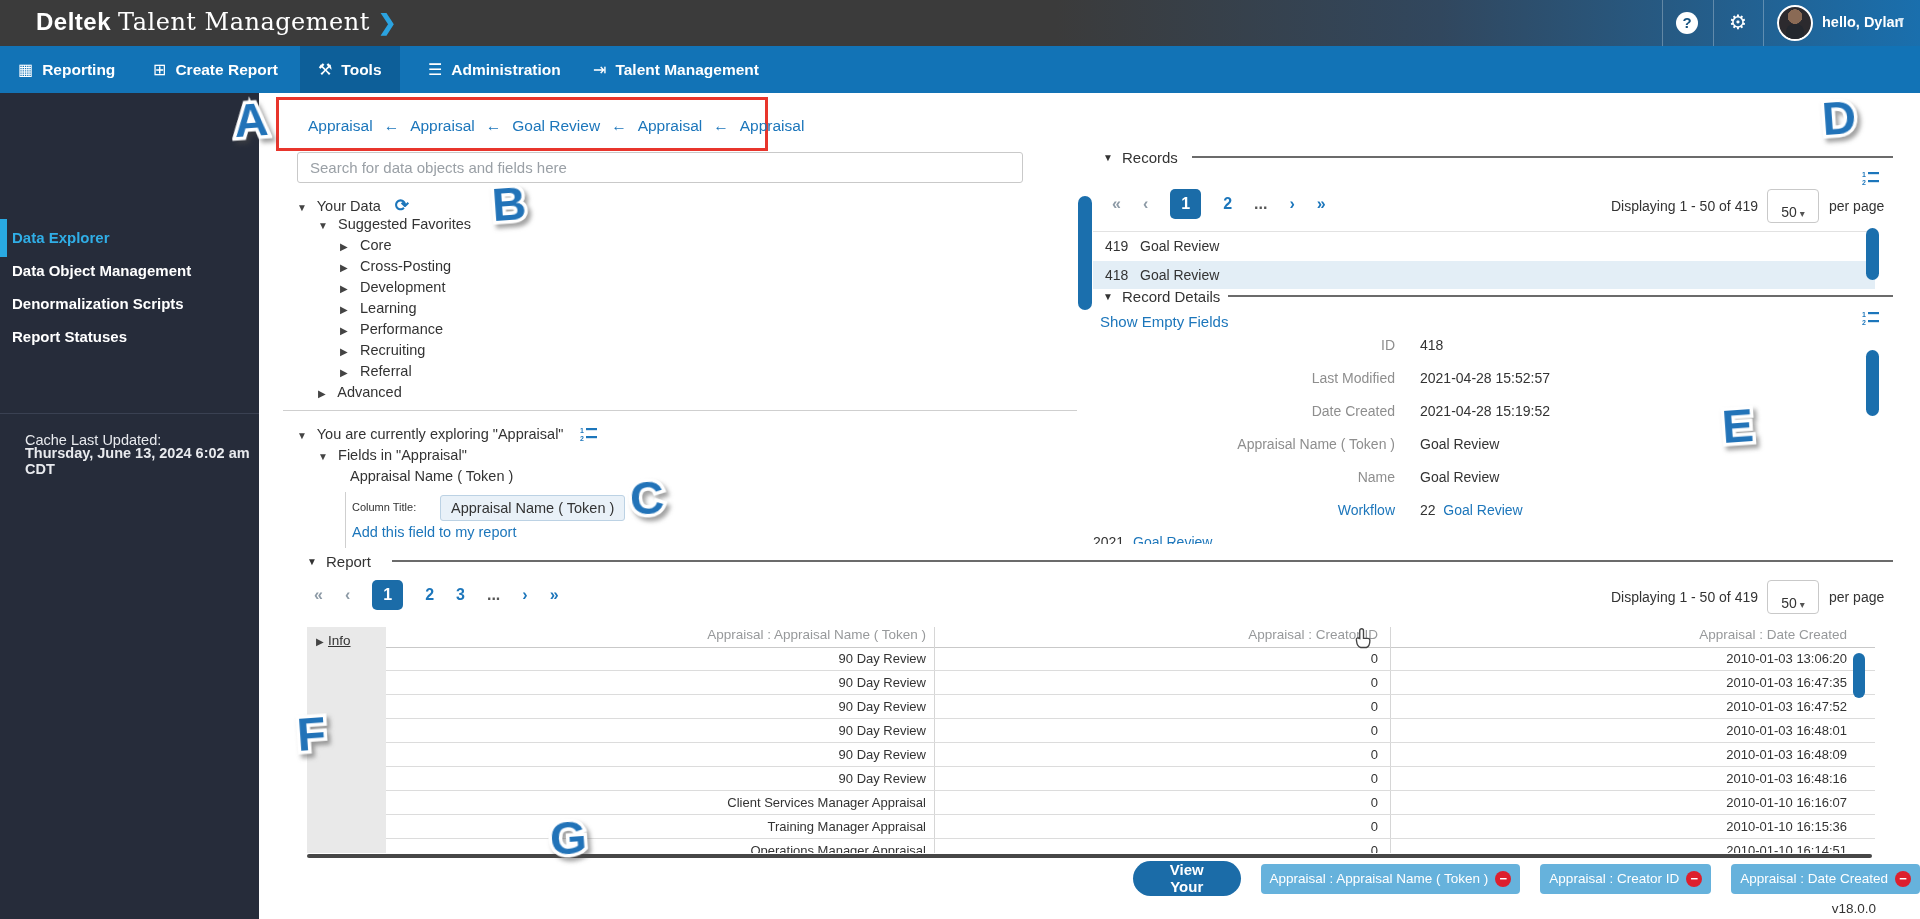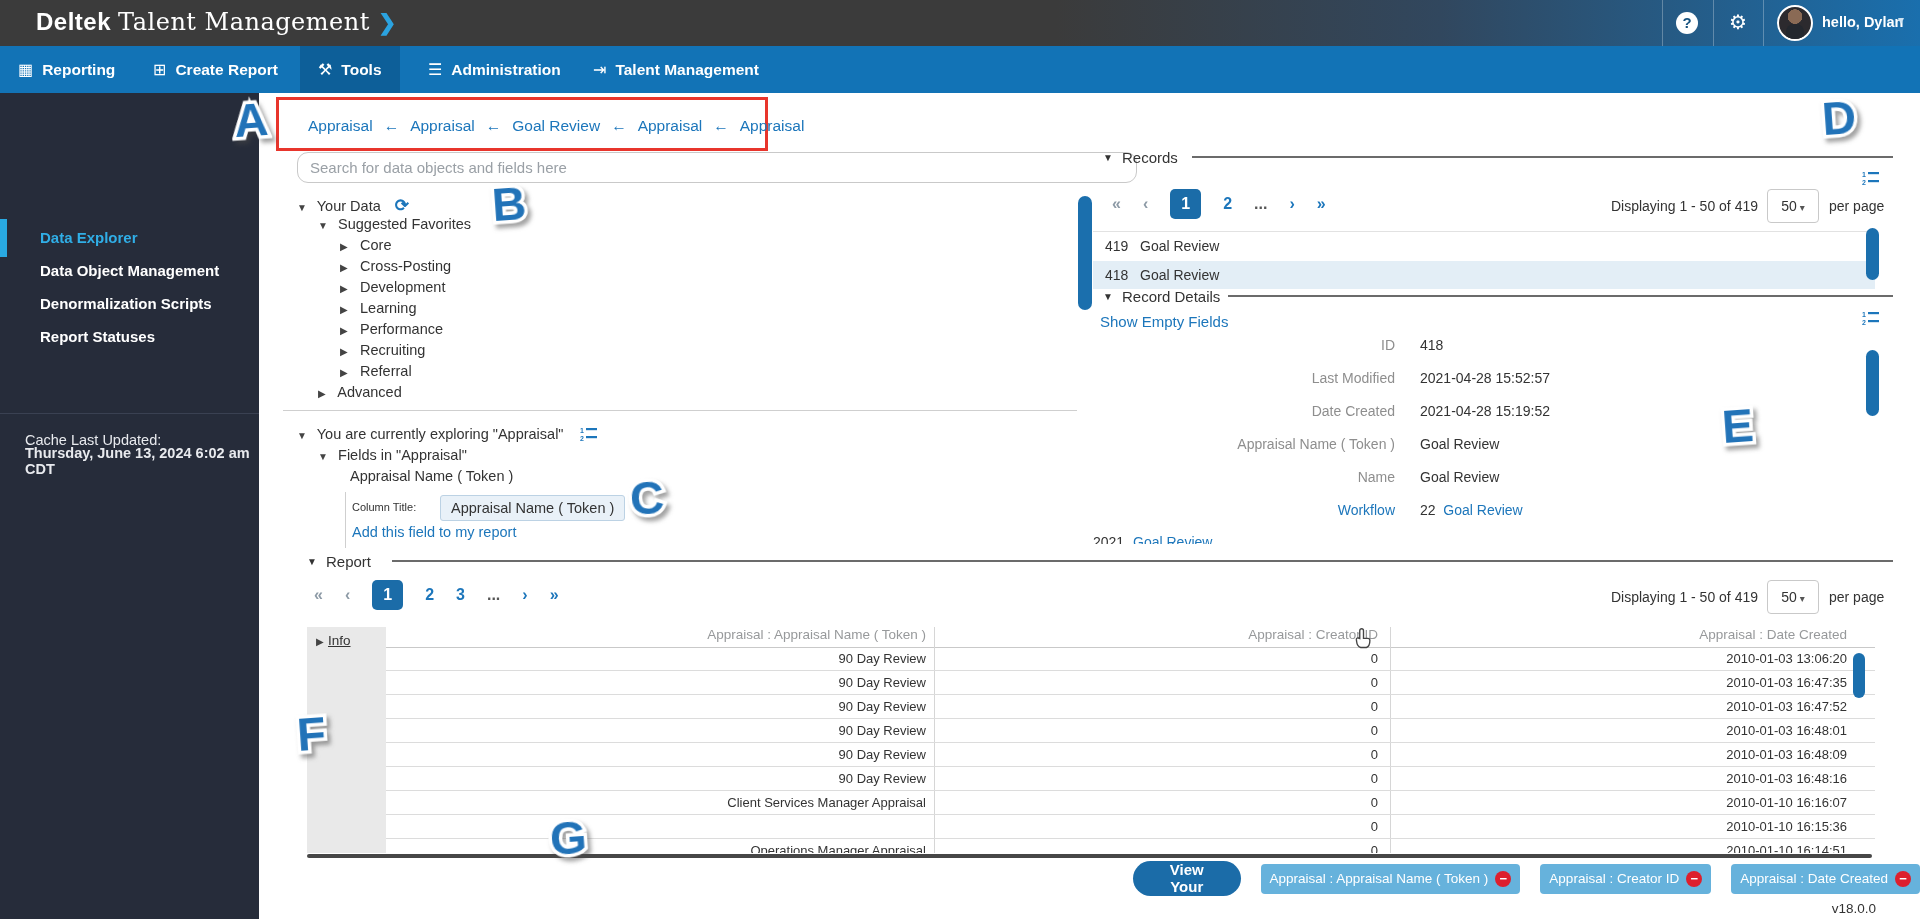--- a/index.html
+++ b/index.html
@@ -25,36 +25,36 @@
 
   
   .navbar { position:absolute; left:0; top:46px; width:1920px; height:47px; background:#1273b6; }
   .nav-item { position:absolute; top:0; height:47px; display:flex; align-items:center; gap:9px;
     color:#fff; font-size:15.5px; font-weight:bold; padding:0 18px; cursor:pointer; }
   .nav-item .nav-ico { font-size:16px; font-weight:normal; }
   .nav-item.active { background:#0d5f99; }
 
   
   .sidebar { position:absolute; left:0; top:93px; width:259px; height:826px; background:#262c3a; }
-  .side-item { position:absolute; left:0; width:259px; height:34px; line-height:34px; padding-left:40px;
+  .side-item { position:absolute; left:0; width:259px; height:34px; line-height:34px; padding-left:12px;
     color:#fff; font-size:15px; font-weight:bold; cursor:pointer; }
   .side-item.active { color:#30aee6; }
   .side-ind { position:absolute; left:0; top:-2px; width:7px; height:38px; background:#29a9e1; }
   .side-divider { position:absolute; left:0; top:320px; width:259px; height:1px; background:#3a4152; }
   .cache-label, .cache-value { position:absolute; left:25px; color:#e8eaee; font-size:14.5px; }
 
   
   .crumb-box { position:absolute; left:276px; top:97px; width:492px; height:54px; border:3px solid #e8352c; z-index:30; }
   .breadcrumbs { position:absolute; left:308px; top:117px; font-size:15.5px; white-space:nowrap; z-index:31; }
   .crumb { color:#1c76bb; cursor:pointer; }
   .crumb-arrow { color:#1c76bb; margin:0 11px; font-weight:bold; }
 
   
-  .search { position:absolute; left:297px; top:152px; width:840px; height:31px; border:1px solid #c9c9c9;
-    border-radius:11px; padding:0 12px; font-size:15px; color:#333; font-family:"Liberation Sans",sans-serif; }
+  .search { position:absolute; left:297px; top:152px; width:726px; height:31px; border:1px solid #c9c9c9;
+    border-radius:3px; padding:0 12px; font-size:15px; color:#333; font-family:"Liberation Sans",sans-serif; }
   .search::placeholder { color:#9aa0a6; }
   .tree-row { position:absolute; font-size:14.5px; color:#333; white-space:nowrap; cursor:pointer; }
   .tree-caret { display:inline-block; font-size:10px; color:#444; width:16px; }
   .refresh-ico { color:#1c76bb; font-weight:bold; font-size:17px; margin-left:10px; cursor:pointer; }
   .tree-divider { position:absolute; left:283px; top:410px; width:794px; height:1px; background:#cfcfcf; }
   .numlist-svg { display:inline-block; vertical-align:-3px; cursor:pointer; }
   .field-block { position:absolute; left:345px; top:492px; width:400px; height:56px; border-left:1px solid #cfcfcf; }
   .col-title-label { position:absolute; left:352px; top:501px; font-size:11px; color:#333; }
   .col-title-chip { position:absolute; left:440px; top:495px; padding:4px 10px; background:#e9f1f8;
     border:1px solid #bcd2e4; border-radius:3px; font-size:14.5px; color:#333; cursor:pointer; }
@@ -67,21 +67,21 @@
 
   
   .pg { position:absolute; display:flex; align-items:center; gap:22px; font-size:16px; font-weight:bold; }
   .pg-first,.pg-prev { color:#8d9aa6; cursor:pointer; }
   .pg-page { color:#1c76bb; cursor:pointer; }
   .pg-page.active { background:#1b6ca8; color:#fff; border-radius:5px; padding:6px 11px; }
   .pg-ell { color:#555; cursor:default; }
   .pg-next,.pg-last { color:#1c76bb; cursor:pointer; }
   .disp-text { position:absolute; width:190px; text-align:right; font-size:14px; color:#333; }
   .pp-box { position:absolute; width:52px; height:34px; border:1px solid #c9c9c9; border-radius:4px;
-    text-align:center; line-height:32px; font-size:14px; color:#333; cursor:pointer; }
+    text-align:center; line-height:44px; font-size:14px; color:#333; cursor:pointer; }
   .pp-caret { font-size:10px; color:#555; margin-left:3px; }
   .pp-label { position:absolute; font-size:14px; color:#333; }
 
   
   .rec-row { position:absolute; left:1093px; width:782px; height:28px; font-size:14px; color:#333; cursor:pointer; }
   .rec-row .rid { position:absolute; left:12px; top:6px; }
   .rec-row .rname { position:absolute; left:47px; top:6px; }
   .rec-row.selected { background:#e3eef6; }
   .rec-sep { position:absolute; left:1093px; width:782px; height:1px; background:#e2e2e2; }
   .show-empty { position:absolute; left:1100px; top:313px; font-size:15px; color:#1c76bb; cursor:pointer; }
@@ -391,20 +391,21 @@
       <span class="tbl-cell cc1">90 Day Review</span>
       <span class="tbl-cell cc2">0</span>
       <span class="tbl-cell cc3">2010-01-03 16:48:16</span>
     </div>
     <div class="tbl-row" style="top:144px;">
       <span class="tbl-cell cc1">Client Services Manager Appraisal</span>
       <span class="tbl-cell cc2">0</span>
       <span class="tbl-cell cc3">2010-01-10 16:16:07</span>
     </div>
     <div class="tbl-row" style="top:168px;">
+      <span class="tbl-cell cc1">Training Manager Appraisal</span>
       <span class="tbl-cell cc2">0</span>
       <span class="tbl-cell cc3">2010-01-10 16:15:36</span>
     </div>
     <div class="tbl-row" style="top:192px;">
       <span class="tbl-cell cc1">Operations Manager Appraisal</span>
       <span class="tbl-cell cc2">0</span>
       <span class="tbl-cell cc3">2010-01-10 16:14:51</span>
     </div>
   </div>
   <div class="pill" style="left:1853px; top:653px; width:12px; height:45px;"></div>

